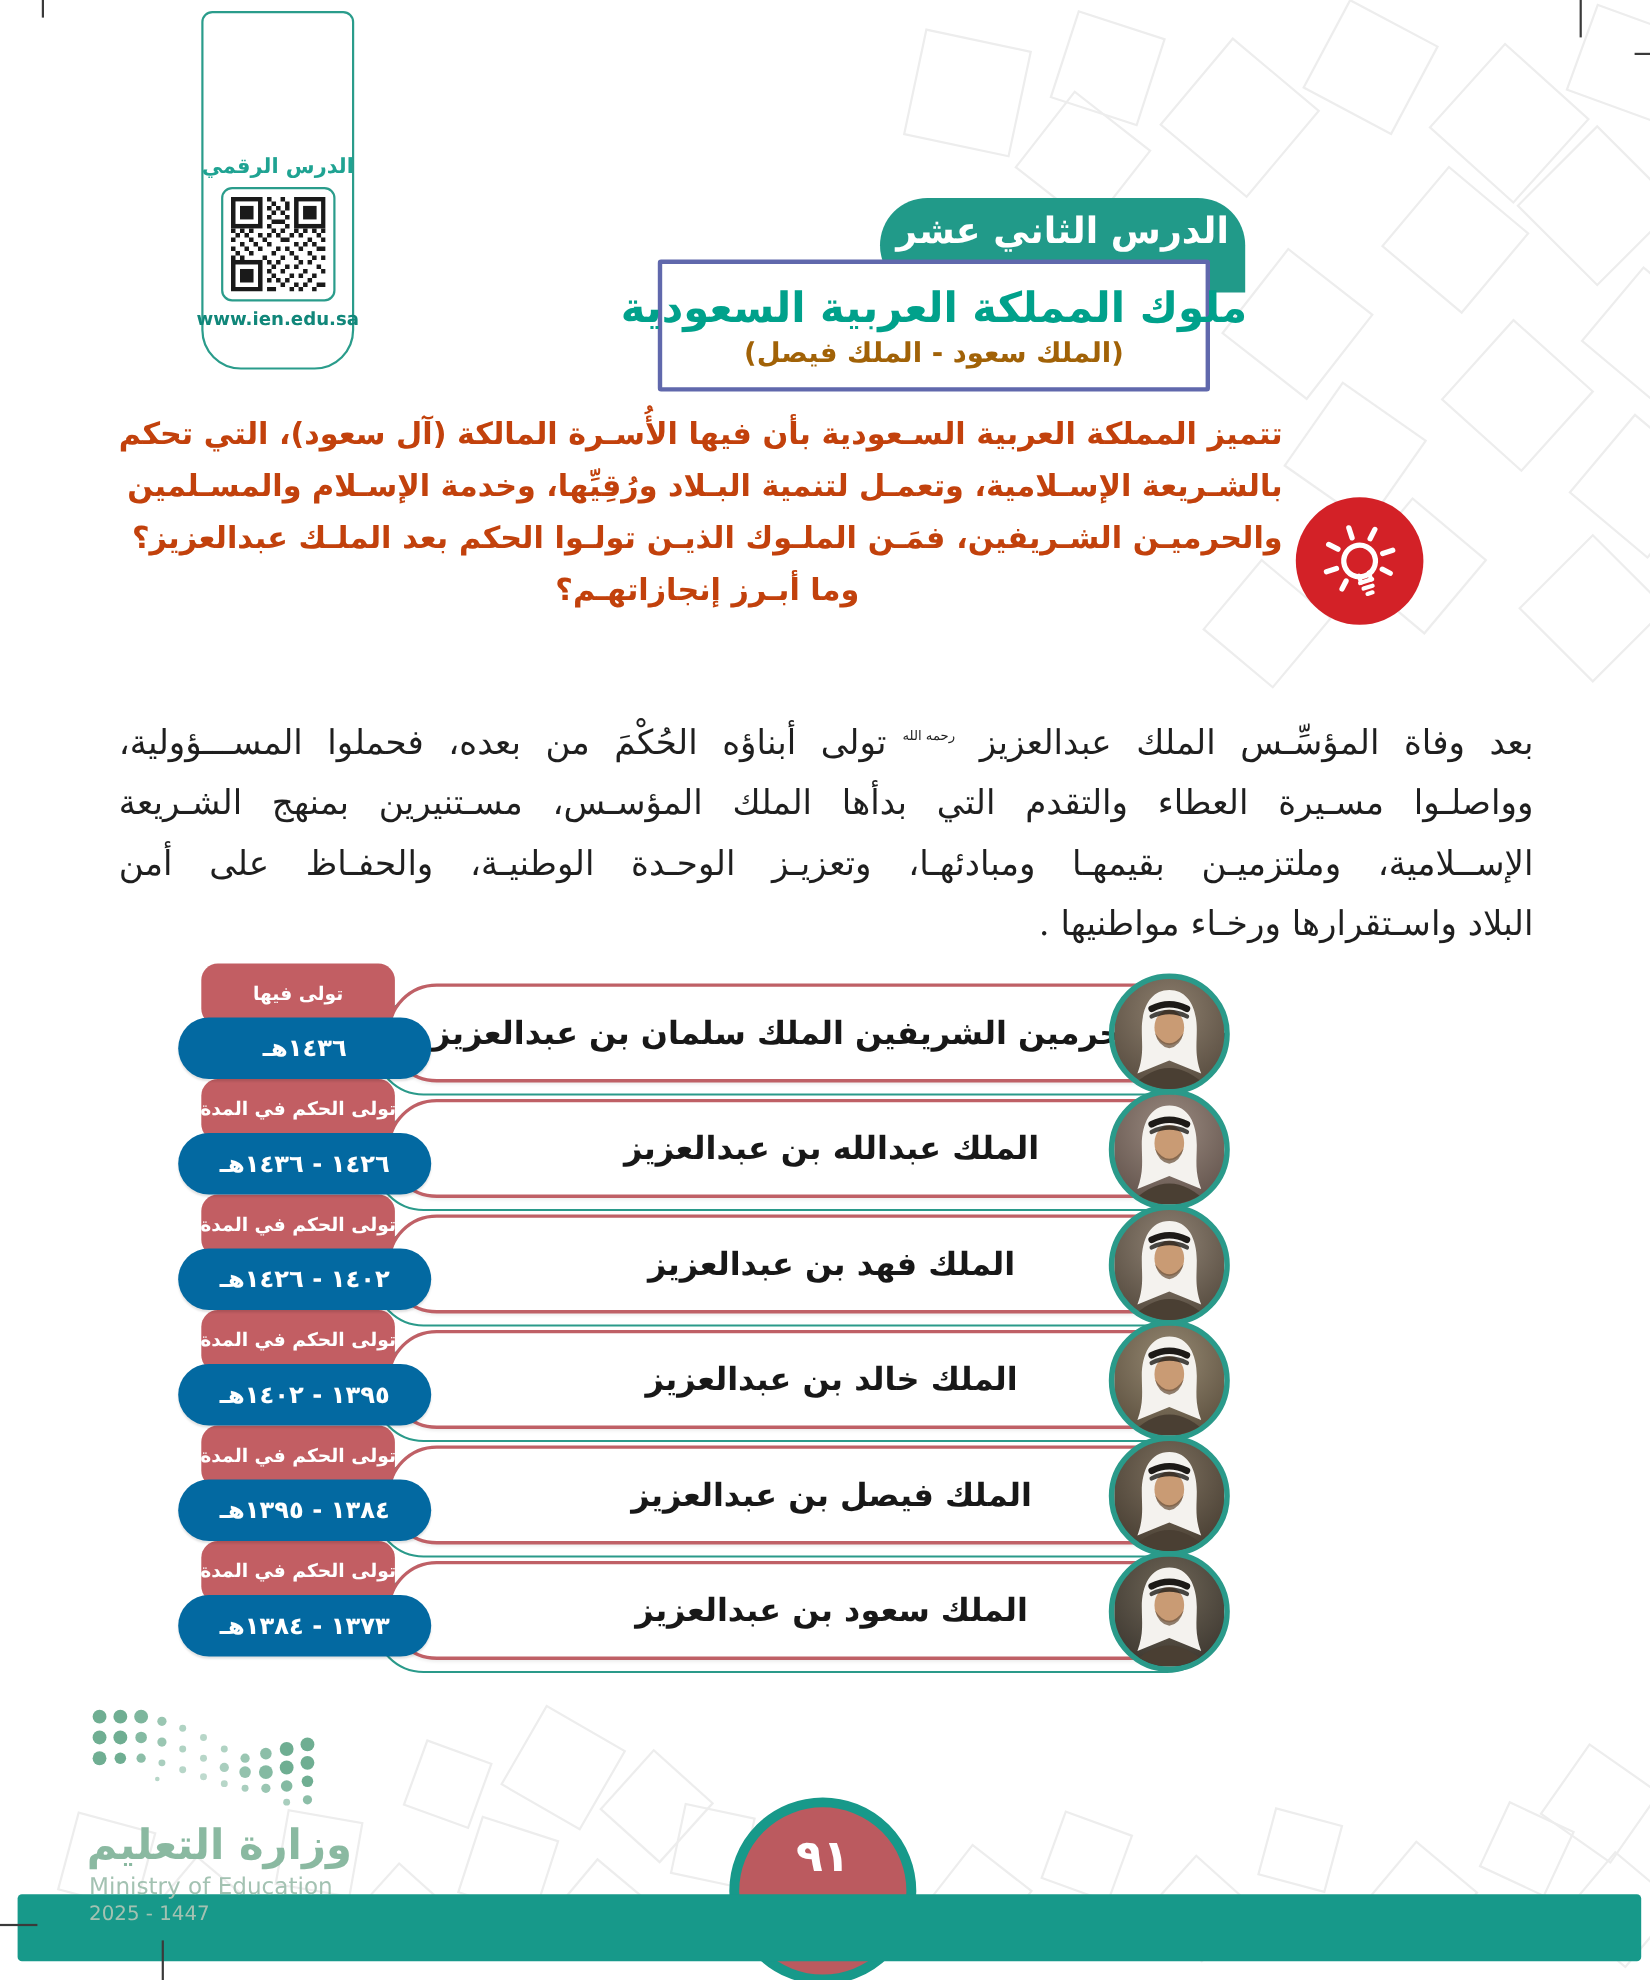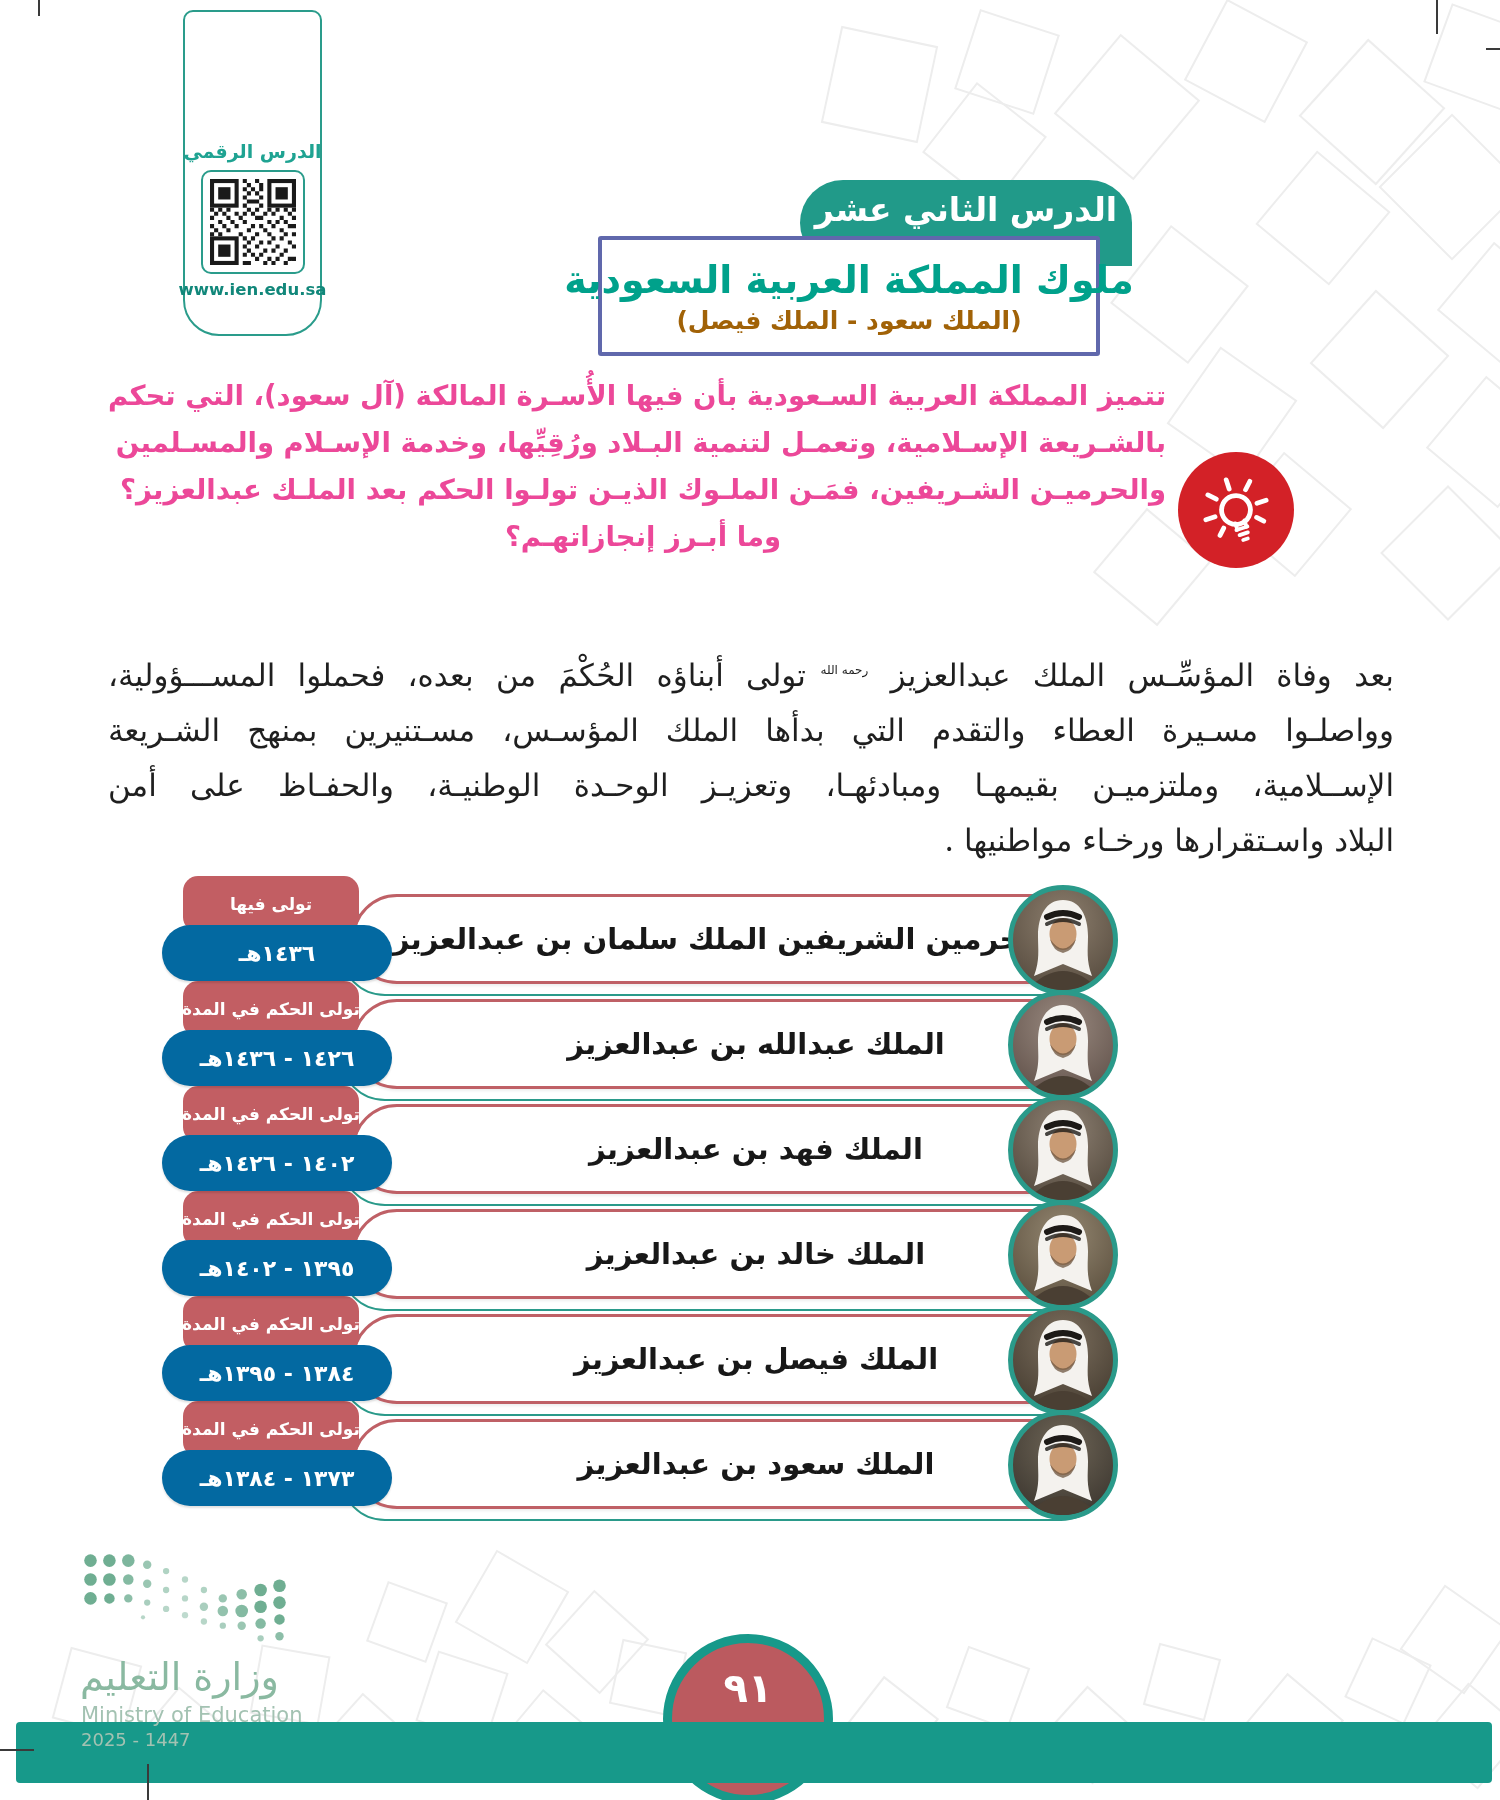--- a/index.html
+++ b/index.html
@@ -21,21 +21,21 @@
   
   .lesson-banner{position:absolute;left:800px;top:180px;width:332px;height:86px;background:#219a89;
     border-radius:44px 44px 0 44px;z-index:1;display:flex;justify-content:center;color:#fff;
     font-weight:bold;font-size:33px;direction:rtl;padding-top:10px;box-sizing:border-box;}
   .title-box{position:absolute;left:598px;top:236px;width:494px;height:112px;background:#fff;
     border:4.5px solid #6068ac;border-radius:3px;z-index:2;display:flex;flex-direction:column;
     align-items:center;justify-content:center;gap:4px;direction:rtl;}
   .title-main{color:#00a18b;font-weight:bold;font-size:38px;white-space:nowrap;}
   .title-sub{color:#a16207;font-weight:bold;font-size:25px;white-space:nowrap;text-align:right;}
   
-  .q-block{position:absolute;left:120px;top:372px;width:1046px;direction:rtl;color:#ec4899;
+  .q-block{position:absolute;left:120px;top:372px;width:1046px;direction:rtl;color:#c2410c;
     font-weight:bold;font-size:27.5px;z-index:2;}
   .q-line{line-height:47px;text-align:justify;text-align-last:justify;white-space:nowrap;}
   .q-line.last{text-align-last:center;}
   .q-icon{position:absolute;left:1178px;top:452px;width:116px;height:116px;border-radius:50%;
     background:#d32127;z-index:2;display:flex;align-items:center;justify-content:center;}
   .q-icon svg{width:96px;height:96px;}
   
   .intro{position:absolute;left:108px;top:648px;width:1286px;direction:rtl;color:#1f1f1f;
     font-family:"DejaVu Serif", serif;font-size:31px;z-index:2;}
   .p-line{line-height:55px;text-align:justify;text-align-last:justify;white-space:nowrap;}
@@ -62,21 +62,21 @@
     background:radial-gradient(circle at 50% 30%, #8d7f6e, #4f4438);}
   .portrait svg{width:100%;height:100%;}
   .king-row:nth-child(2) .portrait{background:radial-gradient(circle at 50% 30%, #9a8a80, #5a4b44);}
   .king-row:nth-child(3) .portrait{background:radial-gradient(circle at 50% 30%, #8f8274, #4c4236);}
   .king-row:nth-child(4) .portrait{background:radial-gradient(circle at 50% 30%, #958872, #544837);}
   .king-row:nth-child(5) .portrait{background:radial-gradient(circle at 50% 30%, #7c6f5e, #3f362b);}
   .king-row:nth-child(6) .portrait{background:radial-gradient(circle at 50% 30%, #6f6657, #35302a);}
   
   .ministry{position:absolute;left:60px;top:1548px;width:260px;z-index:6;}
   .ministry svg{width:210px;height:105px;display:block;margin-left:20px;}
-  .ministry-ar{color:#8ab9a1;font-weight:normal;font-size:38px;direction:rtl;text-align:left;
+  .ministry-ar{color:#8ab9a1;font-weight:bold;font-size:38px;direction:rtl;text-align:right;
     margin:2px 0 0 20px;white-space:nowrap;}
   .ministry-en{color:#a3c2b2;font-size:21px;margin:4px 0 0 21px;white-space:nowrap;}
   .ministry-ed{color:#a3c2b2;font-size:18px;margin:2px 0 0 21px;white-space:nowrap;}
   .bottom-bar{position:absolute;left:16px;top:1722px;width:1476px;height:61px;background:#17998a;
     border-radius:4px;z-index:5;}
   .page-circle{position:absolute;left:663px;top:1634px;width:170px;height:170px;border-radius:50%;
     background:#bb5a5f;border:9px solid #17998a;box-sizing:border-box;z-index:4;
     display:flex;justify-content:center;}
   .page-num{color:#fff;font-weight:bold;font-size:40px;margin-top:22px;direction:rtl;}
 </style>

